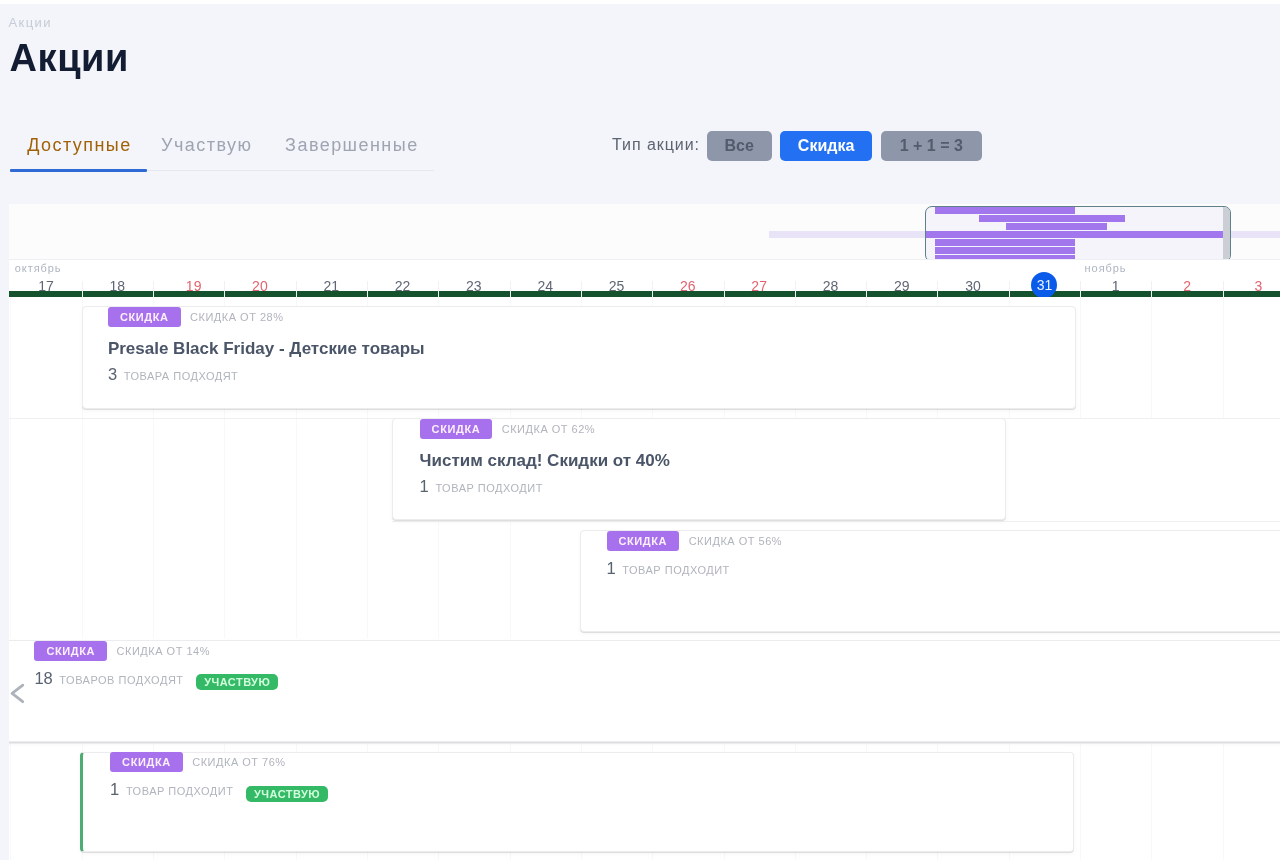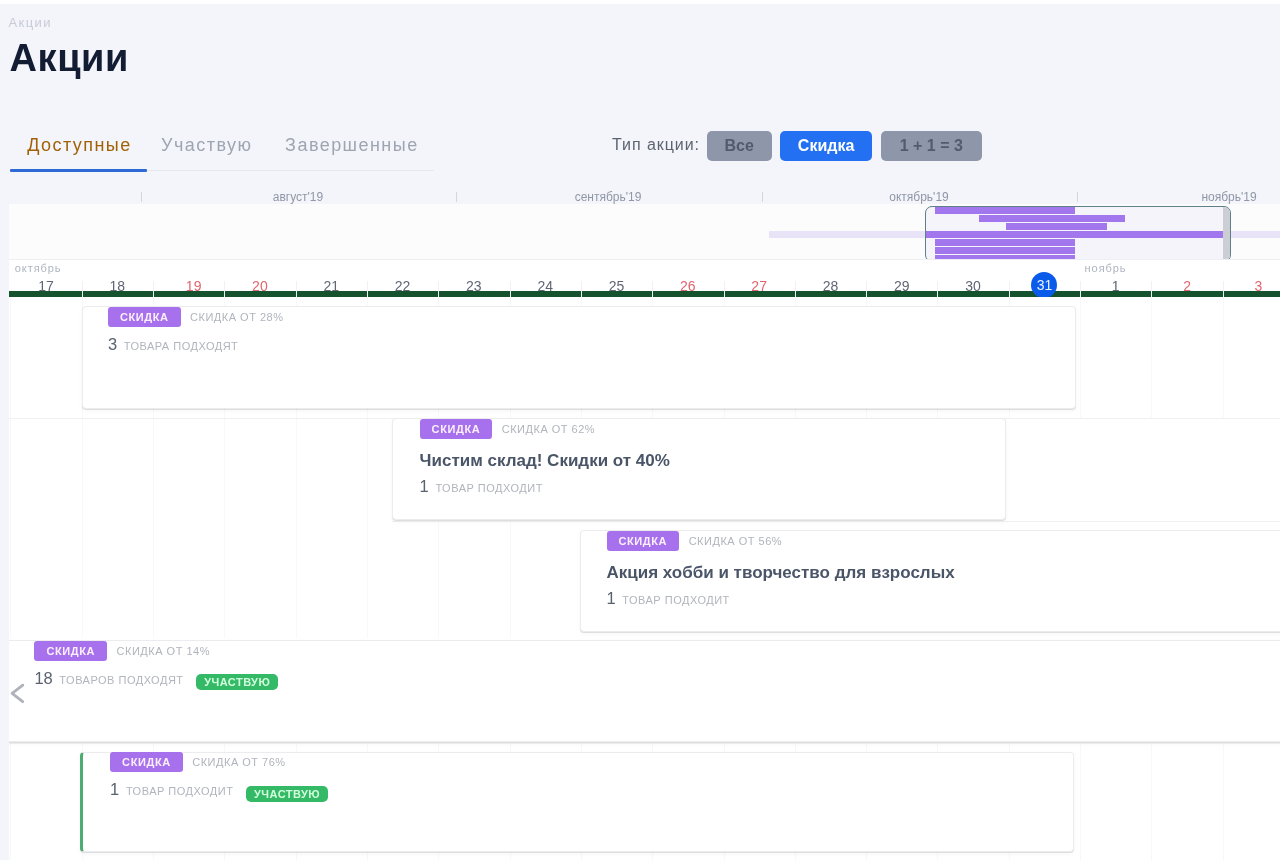--- a/index.html
+++ b/index.html
@@ -85,30 +85,20 @@
       <div class="tab active" style="left:17.2px">Доступные</div>
       <div class="tab" style="left:151.1px">Участвую</div>
       <div class="tab" style="left:275.1px">Завершенные</div>
     </div>
     <div class="tabline"></div>
     <div class="tabline-active"></div>
     <div class="filter-label">Тип акции:</div>
     <div class="chip gray" style="left:706.8px;width:64.8px">Все</div>
     <div class="chip blue" style="left:780.3px;width:91.6px">Скидка</div>
     <div class="chip gray" style="left:880.5px;width:101.6px">1 + 1 = 3</div>
-    <div class="monthbar">
-      <div class="mtick" style="left:141px"></div>
-      <div class="mlabel" style="left:238px;width:120px;text-align:center">август'19</div>
-      <div class="mtick" style="left:456px"></div>
-      <div class="mlabel" style="left:548px;width:120px;text-align:center">сентябрь'19</div>
-      <div class="mtick" style="left:762px"></div>
-      <div class="mlabel" style="left:859px;width:120px;text-align:center">октябрь'19</div>
-      <div class="mtick" style="left:1077px"></div>
-      <div class="mlabel" style="left:1169px;width:120px;text-align:center">ноябрь'19</div>
-    </div>
     <div class="panel">
       <div class="overview">
         <div class="ov-winbg" style="left:916px;top:2px;width:306px;height:56px"></div>
         <div class="ov-bar" style="left:926px;top:2.5px;width:140px"></div>
         <div class="ov-bar" style="left:970px;top:10.5px;width:146px"></div>
         <div class="ov-bar" style="left:997px;top:18.5px;width:101px"></div>
         <div class="ov-bar ghost" style="left:760px;top:26.5px;width:156.5px"></div>
         <div class="ov-bar" style="left:916.5px;top:26.5px;width:298.5px"></div>
         <div class="ov-bar ghost" style="left:1215px;top:26.5px;width:56px"></div>
         <div class="ov-bar" style="left:926px;top:34.5px;width:140px"></div>
@@ -250,20 +240,21 @@
         <div class="card" style="left:72.6px;top:9.3px;width:994.4px;height:103.1px"></div>
         <div class="card" style="left:383.4px;top:121.1px;width:613.6px;height:102px"></div>
         <div class="card" style="left:571.3px;top:232.9px;width:760px;height:102px"></div>
         <div class="card joined" style="left:-6px;top:343.4px;width:1360px;height:101.4px"></div>
         <div class="card joined" style="left:71.4px;top:454.8px;width:994.1px;height:100.6px"></div>
         <div class="cardtext" style="left:98.9px;top:9.9px">
           <div class="row1">
             <div class="badge">СКИДКА</div>
             <div class="disc">СКИДКА ОТ 28%</div>
           </div>
+          <div class="ctitle">Presale Black Friday - Детские товары</div>
           <div class="row3">
             <div class="cnum">3</div>
             <div class="cunit">ТОВАРА ПОДХОДЯТ</div>
           </div>
         </div>
         <div class="cardtext" style="left:410.6px;top:121.69999999999999px">
           <div class="row1">
             <div class="badge">СКИДКА</div>
             <div class="disc">СКИДКА ОТ 62%</div>
           </div>
@@ -271,21 +262,20 @@
           <div class="row3">
             <div class="cnum">1</div>
             <div class="cunit">ТОВАР ПОДХОДИТ</div>
           </div>
         </div>
         <div class="cardtext" style="left:597.5px;top:233.5px">
           <div class="row1">
             <div class="badge">СКИДКА</div>
             <div class="disc">СКИДКА ОТ 56%</div>
           </div>
-          <div class="ctitle">Акция хобби и творчество для взрослых</div>
           <div class="row3">
             <div class="cnum">1</div>
             <div class="cunit">ТОВАР ПОДХОДИТ</div>
           </div>
         </div>
         <div class="cardtext" style="left:25.4px;top:344px">
           <div class="row1">
             <div class="badge">СКИДКА</div>
             <div class="disc">СКИДКА ОТ 14%</div>
           </div>

